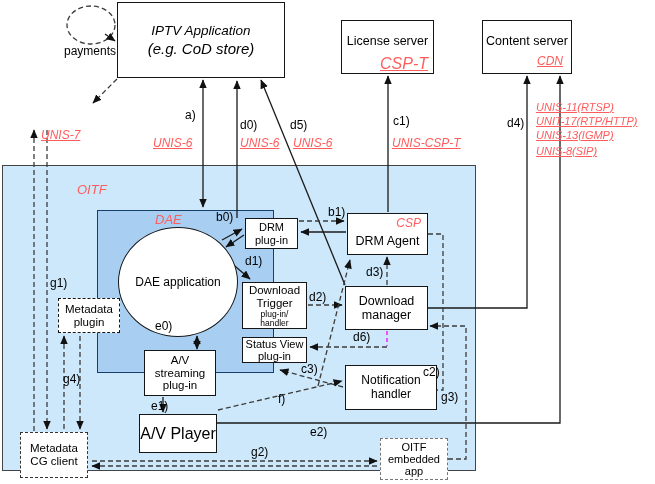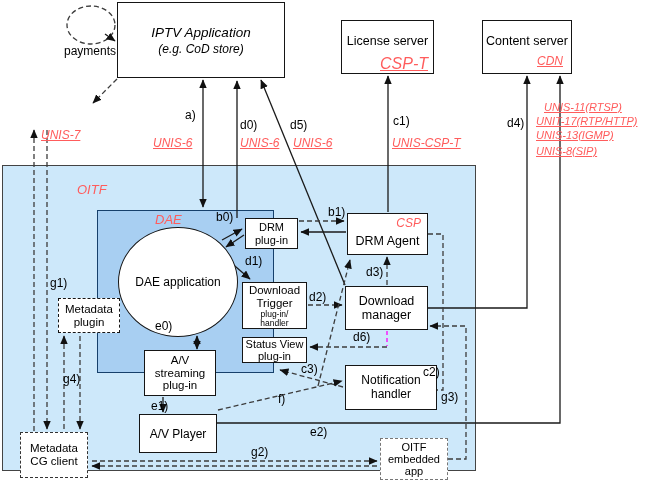--- a/index.html
+++ b/index.html
@@ -65,21 +65,21 @@
     <path class="dsh" d="M64,336 L64,430" marker-start="url(#arw)"></path>
     <path class="dsh" d="M80,336 L80,429" marker-end="url(#arw)"></path>
     <path class="dsh" d="M92,461 L377,461" marker-end="url(#arw)"></path>
     <path class="dsh" d="M377,466 L92,466" marker-end="url(#arw)"></path>
     <path class="dsh" d="M448,459 L466,459 L466,326 L430,326" marker-end="url(#arw)"></path>
   </svg>
 
   <div class="bx" style="left:117px;top:2px;width:168px;height:76px;border-width:1.6px;">
     <div>
       <div class="it" style="font-size:13.5px;">IPTV Application</div>
-      <div class="it" style="font-size:12px;margin-top:2px;">(e.g. CoD store)</div>
+      <div class="it" style="font-size:15px;margin-top:2px;">(e.g. CoD store)</div>
     </div>
   </div>
 
   <div class="lbl" style="left:58px;top:45px;width:64px;text-align:center;">payments</div>
 
 
   <div class="bx" style="left:341px;top:20px;width:93px;height:54px;padding-left:48px;">
     <div class="lbl" style="left:0;right:0;top:14px;font-size:12.5px;text-align:center;position:absolute;">License server</div>
     <div class="lbl red u" style="right:5px;top:34px;left:auto;font-size:16px;position:absolute;">CSP-T</div>
   </div>
@@ -112,21 +112,21 @@
     <div class="pre">Status View
 plug-in</div>
   </div>
 
   <div class="bx" style="left:144px;top:350px;width:72px;height:46px;font-size:11.5px;">
     <div class="pre">A/V
 streaming
 plug-in</div>
   </div>
 
-  <div class="bx" style="left:139px;top:414px;width:78px;height:39px;font-size:12px;">
+  <div class="bx" style="left:139px;top:414px;width:78px;height:39px;font-size:16px;">
     <div>A/V Player</div>
   </div>
 
   <div class="bx" style="left:347px;top:213px;width:81px;height:42px;">
     <div class="lbl red" style="right:6px;top:3px;left:auto;font-size:12px;position:absolute;">CSP</div>
     <div style="font-size:12.5px;margin-top:14px;">DRM Agent</div>
   </div>
 
   <div class="bx" style="left:345px;top:286px;width:83px;height:44px;font-size:12.5px;">
     <div class="pre">Download
@@ -152,21 +152,21 @@
     <div class="pre">OITF
 embedded
 app</div>
   </div>
 
   <div class="lbl red u" style="left:41px;top:129px;">UNIS-7</div>
   <div class="lbl red u" style="left:153px;top:137px;">UNIS-6</div>
   <div class="lbl red u" style="left:240px;top:137px;">UNIS-6</div>
   <div class="lbl red u" style="left:293px;top:137px;">UNIS-6</div>
   <div class="lbl red u" style="left:392px;top:137px;">UNIS-CSP-T</div>
-  <div class="lbl red u" style="left:536px;top:101px;font-size:11px;margin-left:8px;">UNIS-11(RTSP)</div>
+  <div class="lbl red u" style="left:536px;top:101px;font-size:11px;">UNIS-11(RTSP)</div>
   <div class="lbl red u" style="left:536px;top:115px;font-size:11px;">UNIT-17(RTP/HTTP)</div>
   <div class="lbl red u" style="left:536px;top:129px;font-size:11px;">UNIS-13(IGMP)</div>
   <div class="lbl red u" style="left:536px;top:145px;font-size:11px;">UNIS-8(SIP)</div>
 
   <div class="lbl" style="left:185px;top:109px;">a)</div>
   <div class="lbl" style="left:240px;top:119px;">d0)</div>
   <div class="lbl" style="left:290px;top:119px;">d5)</div>
   <div class="lbl" style="left:393px;top:115px;">c1)</div>
   <div class="lbl" style="left:507px;top:117px;">d4)</div>
   <div class="lbl" style="left:216px;top:211px;">b0)</div>

